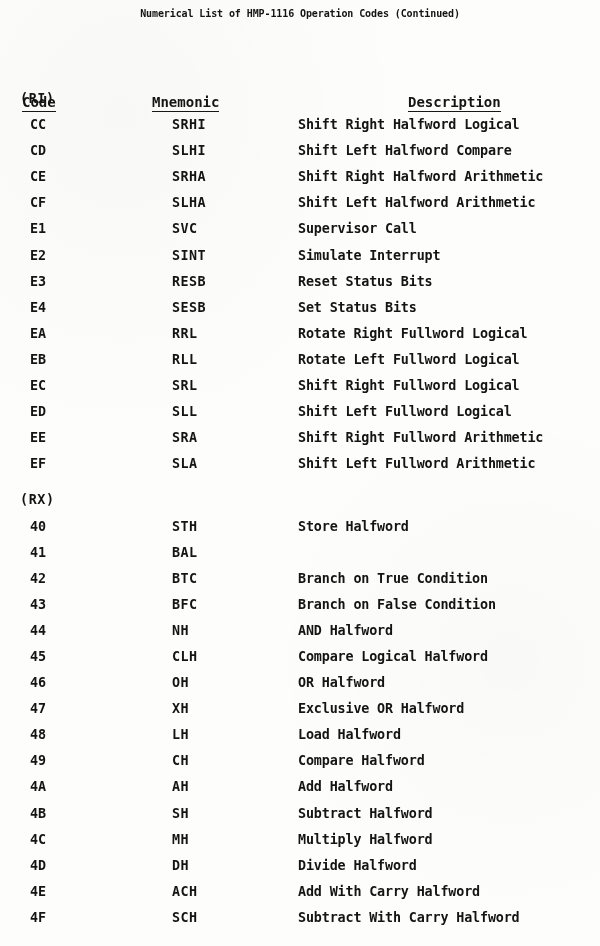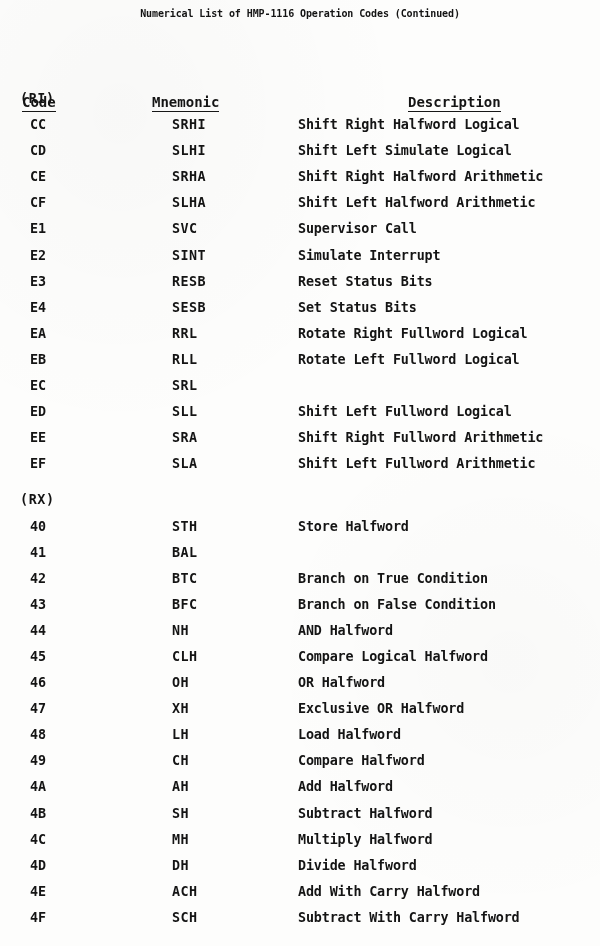--- a/index.html
+++ b/index.html
@@ -115,21 +115,21 @@
         <div class="cell c-group">(RI)</div>
       </div>
       <div class="row">
         <div class="cell c-code">CC</div>
         <div class="cell c-mnemonic">SRHI</div>
         <div class="cell c-desc">Shift Right Halfword Logical</div>
       </div>
       <div class="row">
         <div class="cell c-code">CD</div>
         <div class="cell c-mnemonic">SLHI</div>
-        <div class="cell c-desc">Shift Left Simulate Logical</div>
+        <div class="cell c-desc">Shift Left Halfword Compare</div>
       </div>
       <div class="row">
         <div class="cell c-code">CE</div>
         <div class="cell c-mnemonic">SRHA</div>
         <div class="cell c-desc">Shift Right Halfword Arithmetic</div>
       </div>
       <div class="row">
         <div class="cell c-code">CF</div>
         <div class="cell c-mnemonic">SLHA</div>
         <div class="cell c-desc">Shift Left Halfword Arithmetic</div>
@@ -160,20 +160,21 @@
         <div class="cell c-desc">Rotate Right Fullword Logical</div>
       </div>
       <div class="row">
         <div class="cell c-code">EB</div>
         <div class="cell c-mnemonic">RLL</div>
         <div class="cell c-desc">Rotate Left Fullword Logical</div>
       </div>
       <div class="row">
         <div class="cell c-code">EC</div>
         <div class="cell c-mnemonic">SRL</div>
+        <div class="cell c-desc">Shift Right Fullword Logical</div>
       </div>
       <div class="row">
         <div class="cell c-code">ED</div>
         <div class="cell c-mnemonic">SLL</div>
         <div class="cell c-desc">Shift Left Fullword Logical</div>
       </div>
       <div class="row">
         <div class="cell c-code">EE</div>
         <div class="cell c-mnemonic">SRA</div>
         <div class="cell c-desc">Shift Right Fullword Arithmetic</div>

